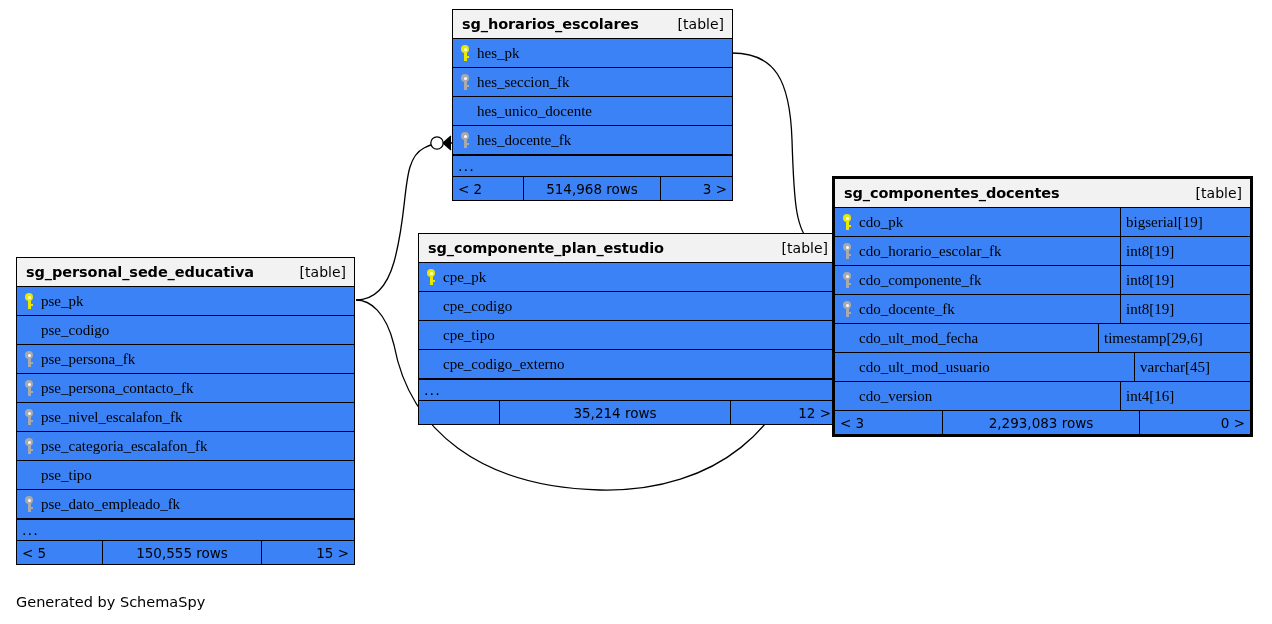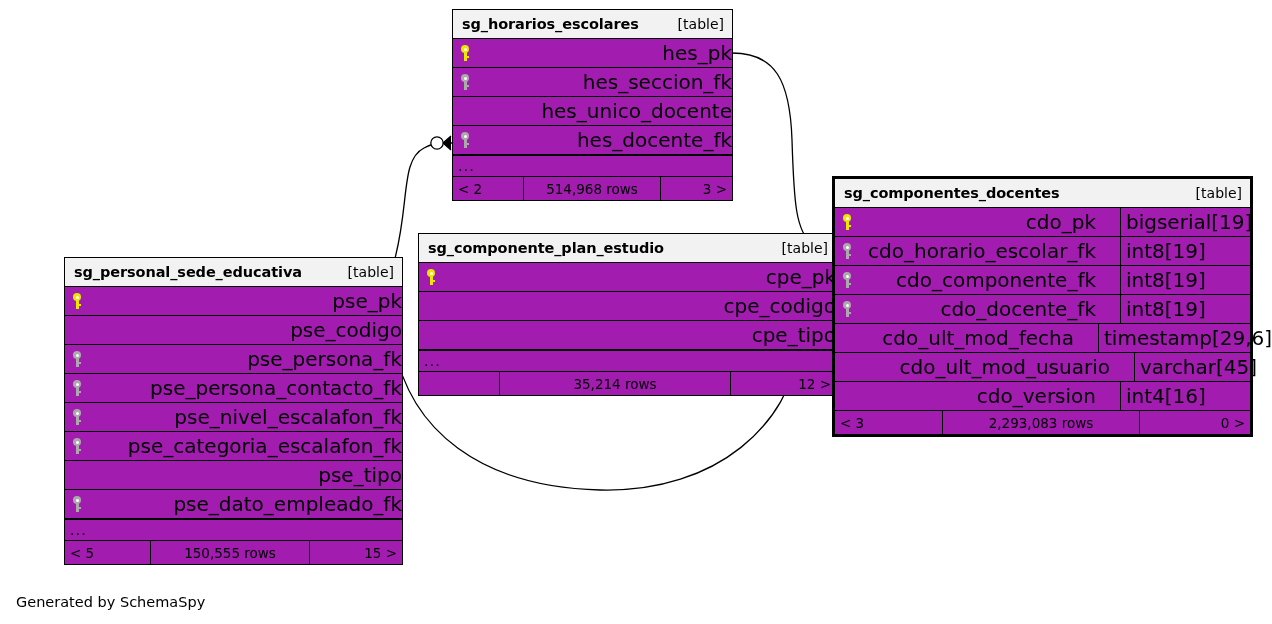--- a/index.html
+++ b/index.html
@@ -20,24 +20,23 @@
     left: 0; top: 0;
     width: 1272px;
     height: 624px;
     pointer-events: none;
     z-index: 1;
   }
 
   .table-box {
     position: absolute;
     box-sizing: border-box;
-    background: #a21caf;
+    background: #3b82f6;
     border: 1px solid #000000;
     z-index: 2;
-    text-align: right;
   }
   .table-box.focal {
     border: 3px solid #000000;
   }
 
   .tbl-header {
     box-sizing: border-box;
     background: #f2f2f2;
     border-bottom: 1px solid #000000;
     height: 29px;
@@ -60,23 +59,24 @@
 
   .rows {
     display: block;
   }
   .row {
     box-sizing: border-box;
     height: 29px;
     display: flex;
     align-items: center;
     border-bottom: 1px solid #000000;
-    font-size: 20px;
+    font-size: 15px;
     color: #000000;
     position: relative;
+    font-family: Liberation Serif, serif;
   }
   .keycell {
     width: 24px;
     min-width: 24px;
     display: flex;
     align-items: center;
     justify-content: center;
   }
   .colname {
     flex: 1;
@@ -262,21 +262,21 @@
     </div>
   </div>
   <div class="ellipsis-row">...</div>
   <div class="footer">
     <span class="fcell f-left" style="width:71px;">&lt; 2</span>
     <span class="fcell f-mid">514,968 rows</span>
     <span class="fcell f-right" style="width:71px;">3 &gt;</span>
   </div>
 </div>
 
-<div class="table-box" id="tbl-personal" style="left:16px; top:257px; width:339px;margin-left:48px;">
+<div class="table-box" id="tbl-personal" style="left:16px; top:257px; width:339px;">
   <div class="tbl-header">
     <span class="tbl-name">sg_personal_sede_educativa</span>
     <span class="tbl-tag">[table]</span>
   </div>
   <div class="rows">
     <div class="row">
       <span class="keycell">
           <span class="keyicon key-pk">
             <span class="head"></span>
             <span class="hole"></span>
@@ -376,20 +376,24 @@
       <span class="colname">cpe_pk</span>
     </div>
     <div class="row">
       <span class="keycell"></span>
       <span class="colname">cpe_codigo</span>
     </div>
     <div class="row">
       <span class="keycell"></span>
       <span class="colname">cpe_tipo</span>
     </div>
+    <div class="row">
+      <span class="keycell"></span>
+      <span class="colname">cpe_codigo_externo</span>
+    </div>
   </div>
   <div class="ellipsis-row">...</div>
   <div class="footer">
     <span class="fcell f-left" style="width:81px;"></span>
     <span class="fcell f-mid">35,214 rows</span>
     <span class="fcell f-right" style="width:105px;">12 &gt;</span>
   </div>
 </div>
 
 <div class="table-box focal" id="tbl-docentes" style="left:832px; top:176px; width:421px;">

